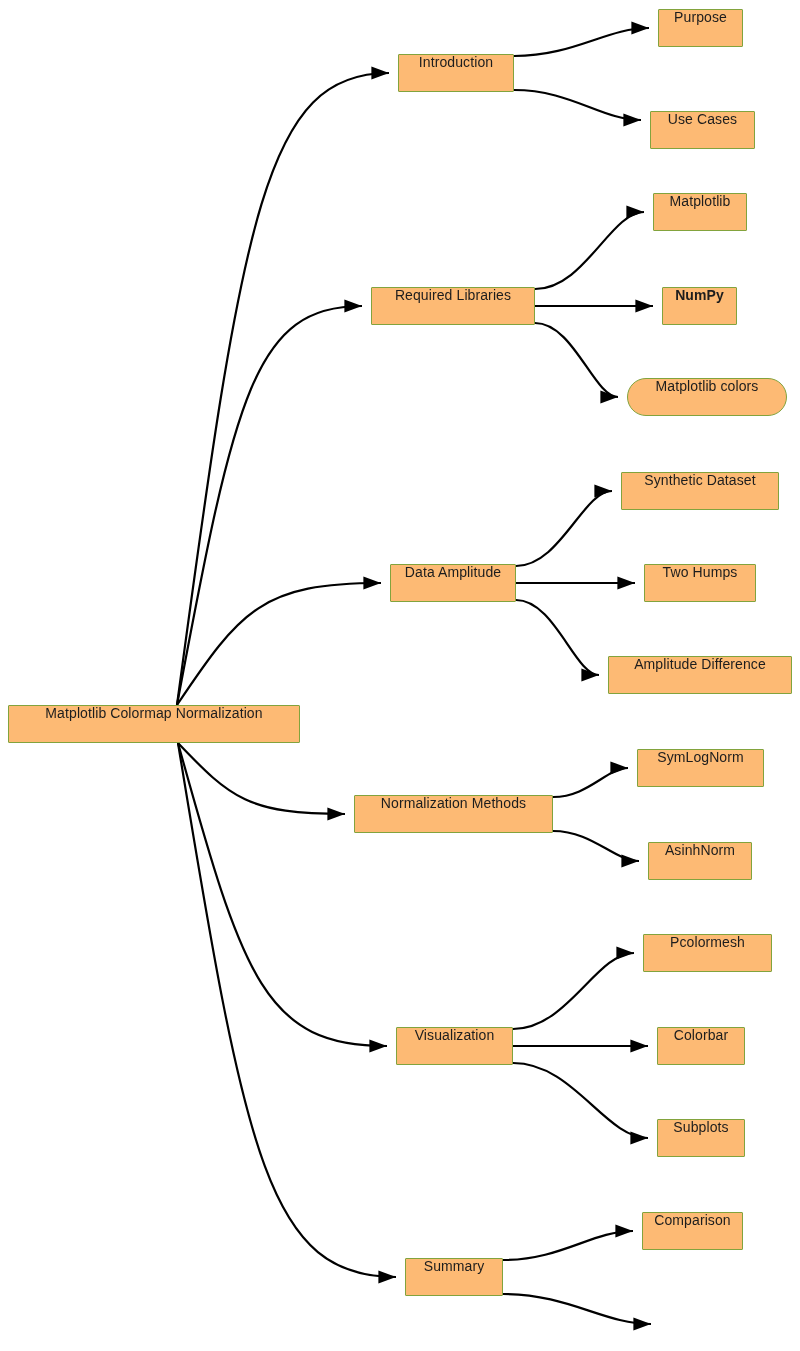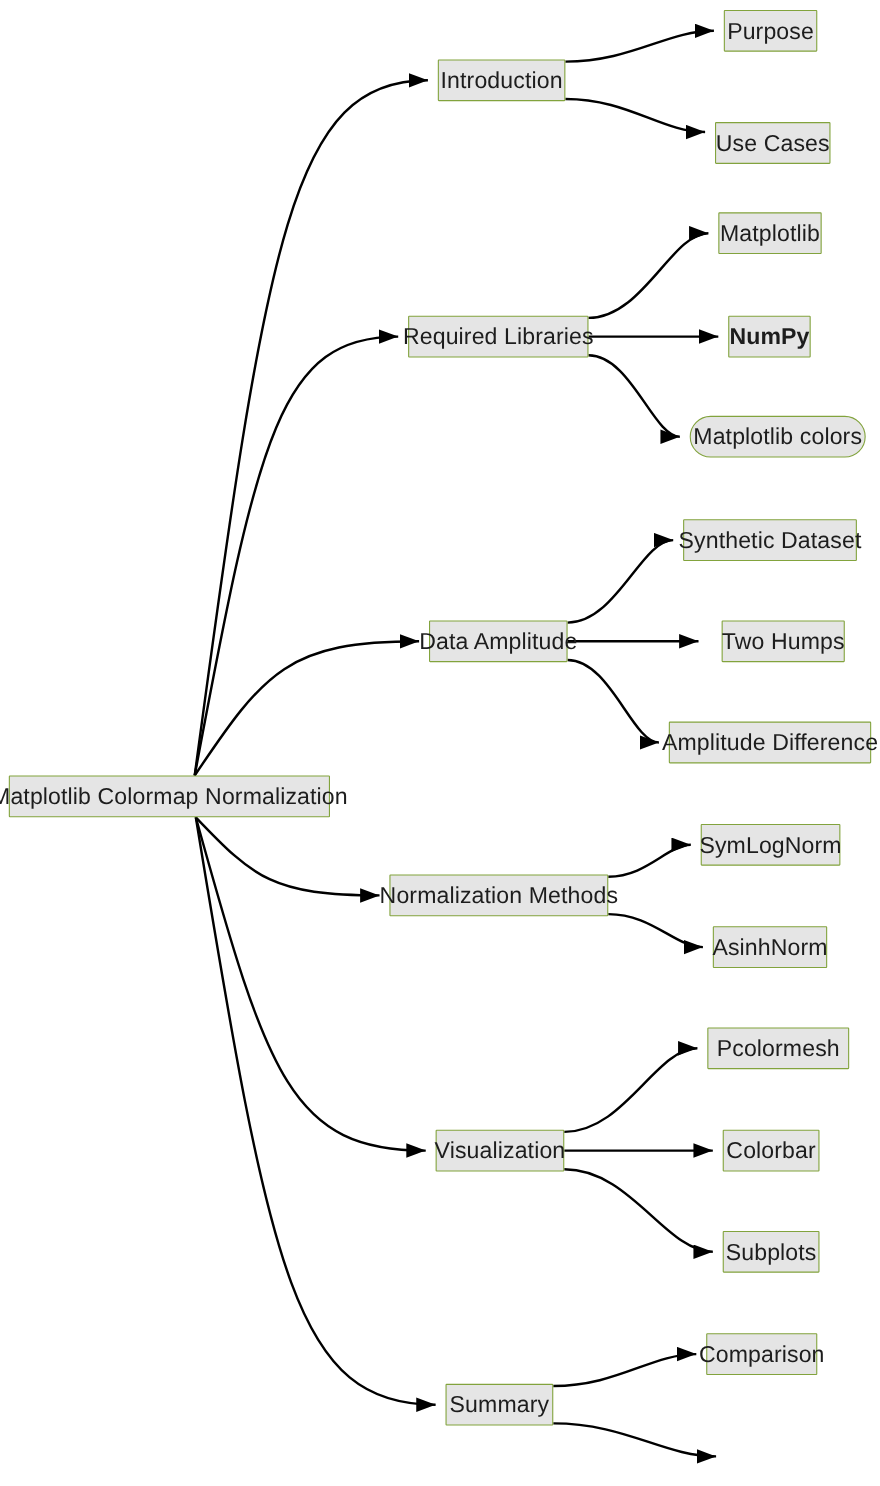--- a/index.html
+++ b/index.html
@@ -21,28 +21,28 @@
     position: absolute;
     left: 0;
     top: 0;
     width: 800px;
     height: 1351px;
     pointer-events: none;
   }
   .node {
     position: absolute;
     box-sizing: border-box;
-    background: #e5e5e5;
+    background: #fdba74;
     border: 1.5px solid #82a33d;
     border-radius: 1px;
     display: flex;
-    align-items: center;
+    align-items: flex-start;
     justify-content: center;
     color: #1d1d1d;
-    font-size: 21px;
+    font-size: 14px;
     line-height: 1;
     white-space: nowrap;
     letter-spacing: 0.1px;
   }
   .node .label {
     display: block;
     padding: 0 2px;
   }
 </style>
 </head>
@@ -104,21 +104,21 @@
       </div>
       <div class="node" style="left: 627px; top: 378px; width: 160px; height: 38px; border-radius: 19px;">
         <span class="label">Matplotlib colors</span>
       </div>
       <div class="node" style="left: 390px; top: 564px; width: 126px; height: 38px;">
         <span class="label">Data Amplitude</span>
       </div>
       <div class="node" style="left: 621px; top: 472px; width: 158px; height: 38px;">
         <span class="label">Synthetic Dataset</span>
       </div>
-      <div class="node" style="left: 644px; top: 564px; width: 112px; height: 38px; margin-left: 12px;">
+      <div class="node" style="left: 644px; top: 564px; width: 112px; height: 38px;">
         <span class="label">Two Humps</span>
       </div>
       <div class="node" style="left: 608px; top: 656px; width: 184px; height: 38px;">
         <span class="label">Amplitude Difference</span>
       </div>
       <div class="node" style="left: 354px; top: 795px; width: 199px; height: 38px;">
         <span class="label">Normalization Methods</span>
       </div>
       <div class="node" style="left: 637px; top: 749px; width: 127px; height: 38px;">
         <span class="label">SymLogNorm</span>

